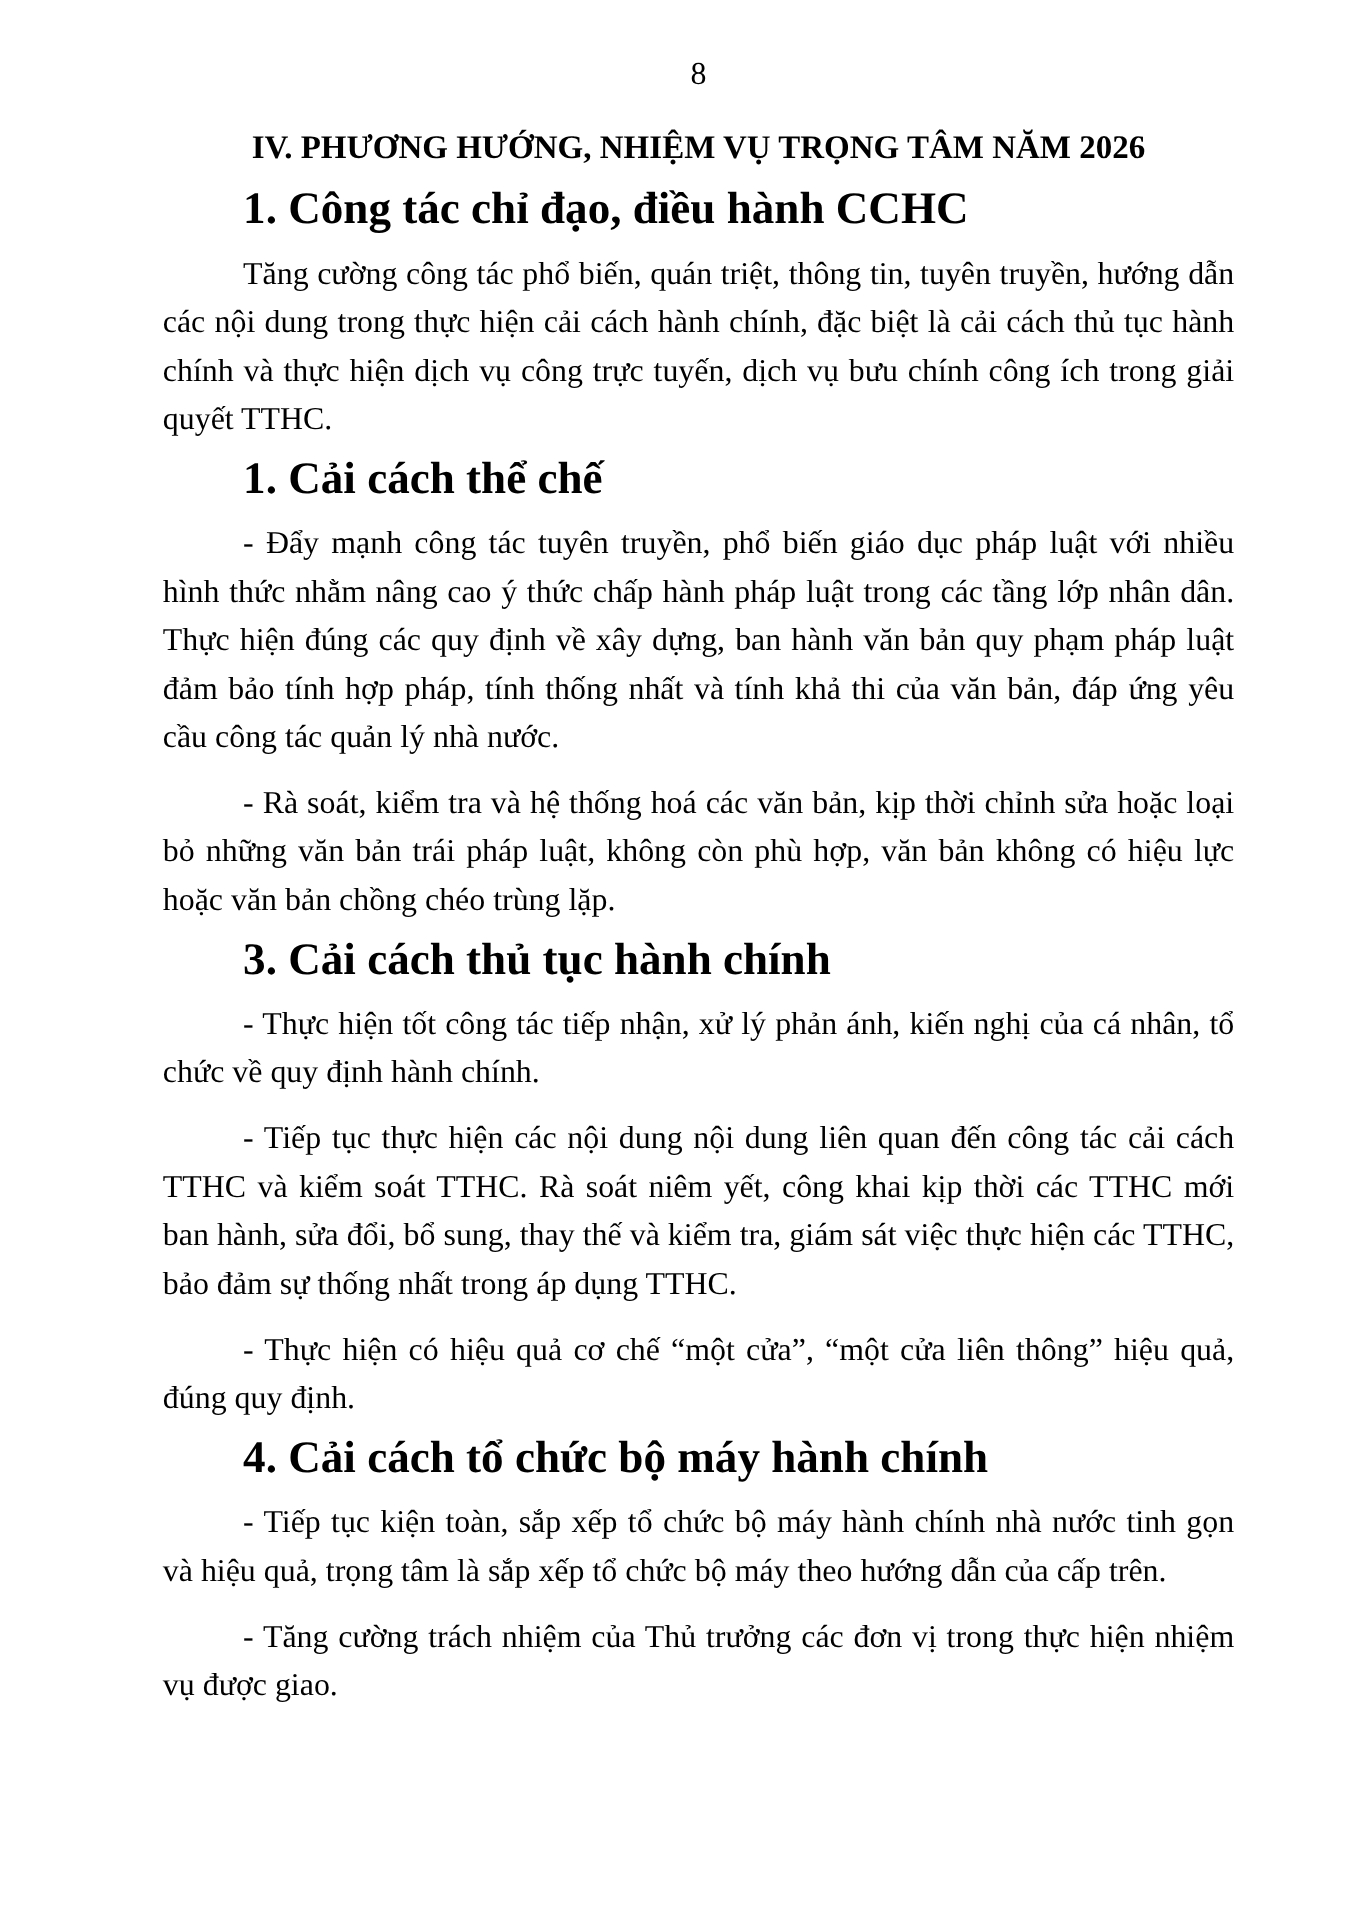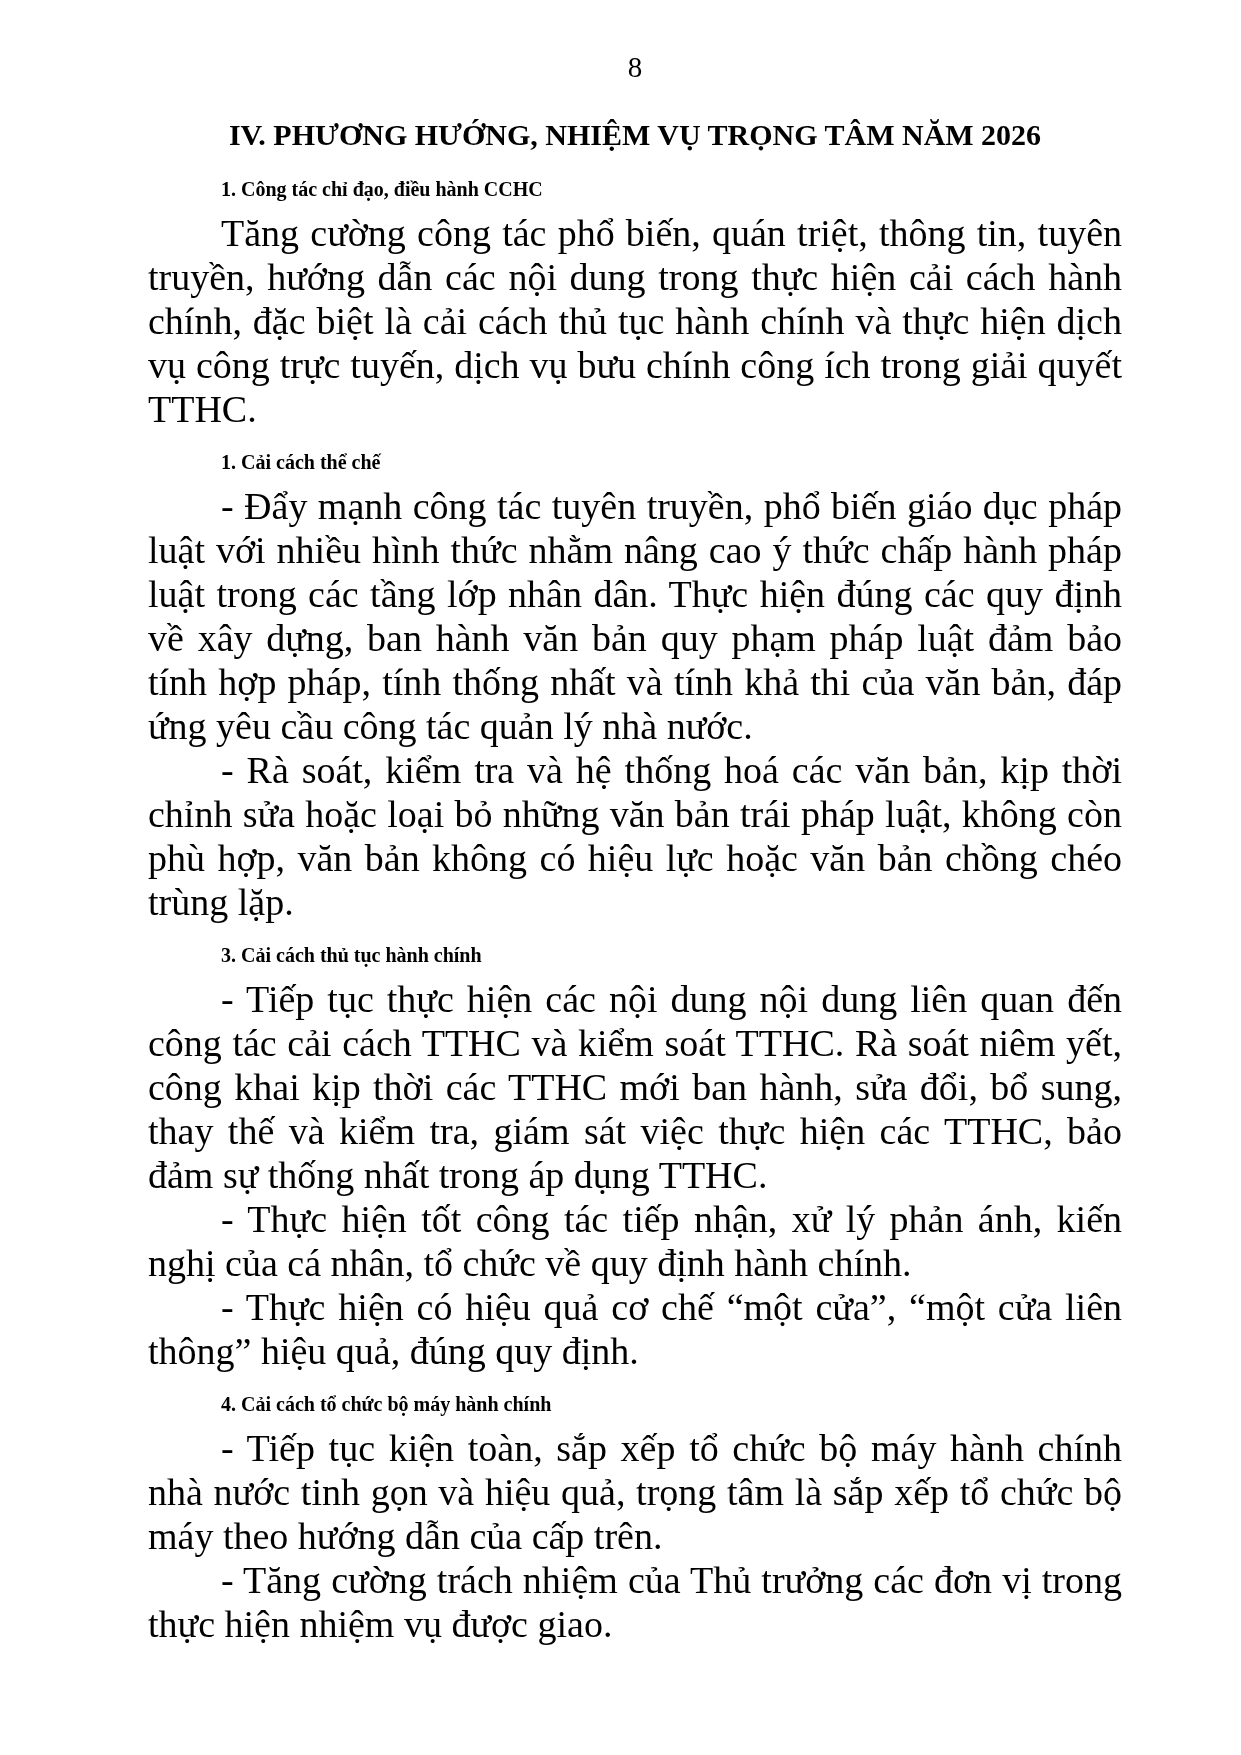--- a/index.html
+++ b/index.html
@@ -28,28 +28,28 @@
     font-size: 30px;
     line-height: 46px;
     font-weight: 700;
     text-align: center;
   }
   .section {
     margin: 0;
   }
   .section-heading {
     margin: 9px 0 0 0;
-    font-size: 20px;
+    font-size: 41px;
     line-height: 44px;
     font-weight: 700;
     text-indent: 73px;
   }
   .para {
-    margin: 0 0 0 0;
-    font-size: 38px;
+    margin: 16px 0 0 0;
+    font-size: 29px;
     line-height: 44px;
     text-align: justify;
     text-indent: 73px;
   }
 </style>
 </head>
 <body>
 
 <div class="page">
 
@@ -63,22 +63,22 @@
   </section>
 
   <section class="section">
     <h2 class="section-heading">1. Cải cách thể chế</h2>
     <p class="para">- Đẩy mạnh công tác tuyên truyền, phổ biến giáo dục pháp luật với nhiều hình thức nhằm nâng cao ý thức chấp hành pháp luật trong các tầng lớp nhân dân. Thực hiện đúng các quy định về xây dựng, ban hành văn bản quy phạm pháp luật đảm bảo tính hợp pháp, tính thống nhất và tính khả thi của văn bản, đáp ứng yêu cầu công tác quản lý nhà nước.</p>
     <p class="para">- Rà soát, kiểm tra và hệ thống hoá các văn bản, kịp thời chỉnh sửa hoặc loại bỏ những văn bản trái pháp luật, không còn phù hợp, văn bản không có hiệu lực hoặc văn bản chồng chéo trùng lặp.</p>
   </section>
 
   <section class="section">
     <h2 class="section-heading">3. Cải cách thủ tục hành chính</h2>
+    <p class="para">- Thực hiện tốt công tác tiếp nhận, xử lý phản ánh, kiến nghị của cá nhân, tổ chức về quy định hành chính.</p>
     <p class="para">- Tiếp tục thực hiện các nội dung nội dung liên quan đến công tác cải cách TTHC và kiểm soát TTHC. Rà soát niêm yết, công khai kịp thời các TTHC mới ban hành, sửa đổi, bổ sung, thay thế và kiểm tra, giám sát việc thực hiện các TTHC, bảo đảm sự thống nhất trong áp dụng TTHC.</p>
-    <p class="para">- Thực hiện tốt công tác tiếp nhận, xử lý phản ánh, kiến nghị của cá nhân, tổ chức về quy định hành chính.</p>
     <p class="para">- Thực hiện có hiệu quả cơ chế “một cửa”, “một cửa liên thông” hiệu quả, đúng quy định.</p>
   </section>
 
   <section class="section">
     <h2 class="section-heading">4. Cải cách tổ chức bộ máy hành chính</h2>
     <p class="para">- Tiếp tục kiện toàn, sắp xếp tổ chức bộ máy hành chính nhà nước tinh gọn và hiệu quả, trọng tâm là sắp xếp tổ chức bộ máy theo hướng dẫn của cấp trên.</p>
     <p class="para">- Tăng cường trách nhiệm của Thủ trưởng các đơn vị trong thực hiện nhiệm vụ được giao.</p>
   </section>
 
   <section class="section">

